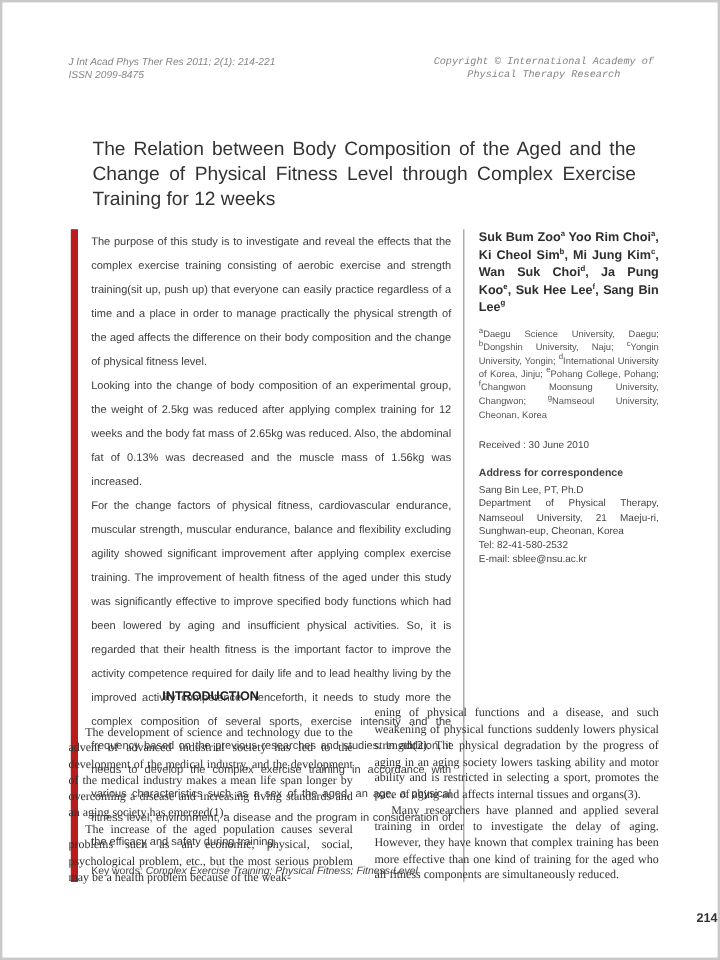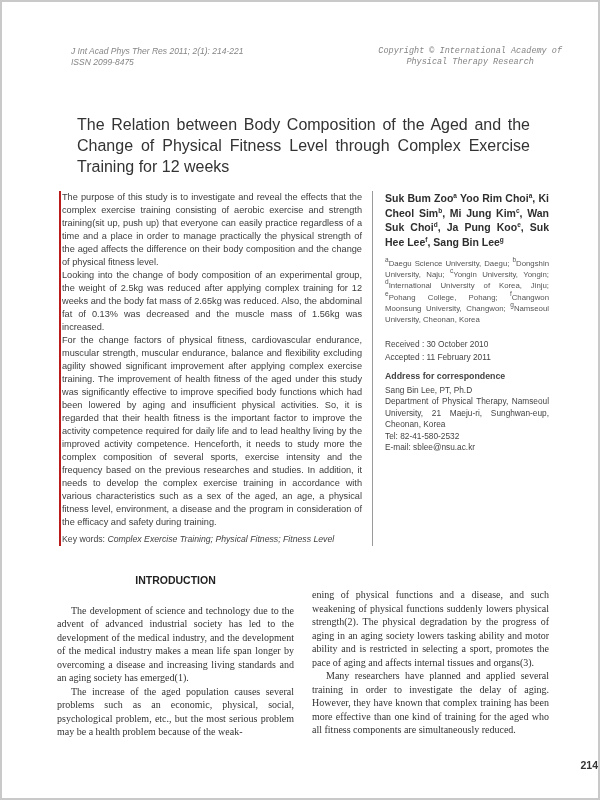--- a/index.html
+++ b/index.html
@@ -2,39 +2,39 @@
 <html><head>
 <meta charset="utf-8">
 <style>
   html,body{margin:0;padding:0;background:#e8e8e8;}
   .page{
     position:relative;width:600px;height:800px;box-sizing:border-box;
     background:#ffffff;border:2px solid #c9c9c9;overflow:hidden;
     font-family:"Liberation Sans",sans-serif;color:#3a3a3a;
   }
   
-  .hdr{position:absolute;top:44px;left:55px;right:36px;display:flex;justify-content:space-between;
-       font-size:8.5px;line-height:11px;font-style:italic;color:#858585;margin-left:14px;}
+  .hdr{position:absolute;top:44px;left:55px;right:53px;display:flex;justify-content:space-between;
+       font-size:8.5px;line-height:11px;font-style:italic;color:#858585;}
   .hdr .right{text-align:center;font-family:Liberation Mono, monospace;}
   
   .title{position:absolute;top:112px;left:75px;width:453px;
          font-size:16px;line-height:21px;font-weight:normal;color:#333;text-align:justify;}
   
   .abs-wrap{position:absolute;top:189px;left:57px;width:490px;display:flex;align-items:stretch;}
-  .abs-col{border-left:2px solid #b91c1c;padding-left:1px;padding-right:10px;width:300px;
-           font-size:9.2px;line-height:13px;text-align:justify;color:#3c3c3c;}
+  .abs-col{border-left:6px solid #b91c1c;padding-left:11px;padding-right:10px;width:300px;
+           font-size:9.2px;line-height:20px;text-align:justify;color:#3c3c3c;}
   .abs-col p{margin:0;}
   .kw{margin-top:4px;font-size:8.7px;color:#444;}
   .kw .kw-val{font-style:italic;}
   .auth-col{border-left:1px solid #9a9a9a;padding-left:12px;flex:1;}
   .auth-names{font-size:10.5px;line-height:14.5px;font-weight:bold;color:#2e2e2e;text-align:justify;margin:0;}
   .auth-names sup,.affil sup{font-size:6.5px;line-height:0;}
   .affil{margin-top:9px;font-size:7.8px;line-height:11.2px;color:#555;text-align:justify;}
   .dates{margin-top:13px;font-size:8.3px;line-height:12.5px;color:#444;}
-  .corr{margin-top:8px;font-size:8.3px;line-height:11.5px;color:#444;text-align:justify;}
+  .corr{margin-top:13px;font-size:8.3px;line-height:11.5px;color:#444;text-align:justify;}
   .corr .corr-h{font-weight:bold;font-size:8.8px;margin-bottom:2px;}
   
   .body-wrap{position:absolute;top:570px;left:55px;width:492px;display:flex;gap:18px;}
   .bcol{width:241px;font-family:"Liberation Serif",serif;font-size:10px;line-height:13.5px;
         text-align:justify;color:#323232;}
   .bcol p{margin:0;text-indent:14px;}
   .bcol p.noindent{text-indent:0;}
   .sec-title{font-family:"Liberation Sans",sans-serif;font-size:10.5px;font-weight:bold;
              text-align:center;color:#222;margin:2px 0 16px 0;}
   .rcol-pad{padding-top:16px;}
@@ -74,22 +74,21 @@
     <div class="auth-col">
       <p class="auth-names">
         <span>Suk Bum Zoo</span><sup>a</sup><span> </span><span>Yoo Rim Choi</span><sup>a</sup><span>, </span><span>Ki Cheol Sim</span><sup>b</sup><span>, </span><span>Mi Jung Kim</span><sup>c</sup><span>, </span><span>Wan Suk Choi</span><sup>d</sup><span>, </span><span>Ja Pung Koo</span><sup>e</sup><span>, </span><span>Suk Hee Lee</span><sup>f</sup><span>, </span><span>Sang Bin Lee</span><sup>g</sup>
       </p>
 
       <div class="affil">
         <sup>a</sup><span>Daegu Science University, Daegu; </span><sup>b</sup><span>Dongshin University, Naju; </span><sup>c</sup><span>Yongin University, Yongin; </span><sup>d</sup><span>International University of Korea, Jinju; </span><sup>e</sup><span>Pohang College, Pohang; </span><sup>f</sup><span>Changwon Moonsung University, Changwon; </span><sup>g</sup><span>Namseoul University, Cheonan, Korea</span>
       </div>
 
       <div class="dates">
-        <div>Received : 30 October 2010</div>
-        <div>Accepted : 11 February 2011</div>
+        <div>Received : 30 June 2010</div>
       </div>
 
       <div class="corr">
         <div class="corr-h">Address for correspondence</div>
         <div>Sang Bin Lee, PT, Ph.D</div>
         <div>Department of Physical Therapy, Namseoul University, 21 Maeju-ri, Sunghwan-eup, Cheonan, Korea</div>
         <div>Tel: 82-41-580-2532</div>
         <div>E-mail: sblee@nsu.ac.kr</div>
       </div>
     </div>

